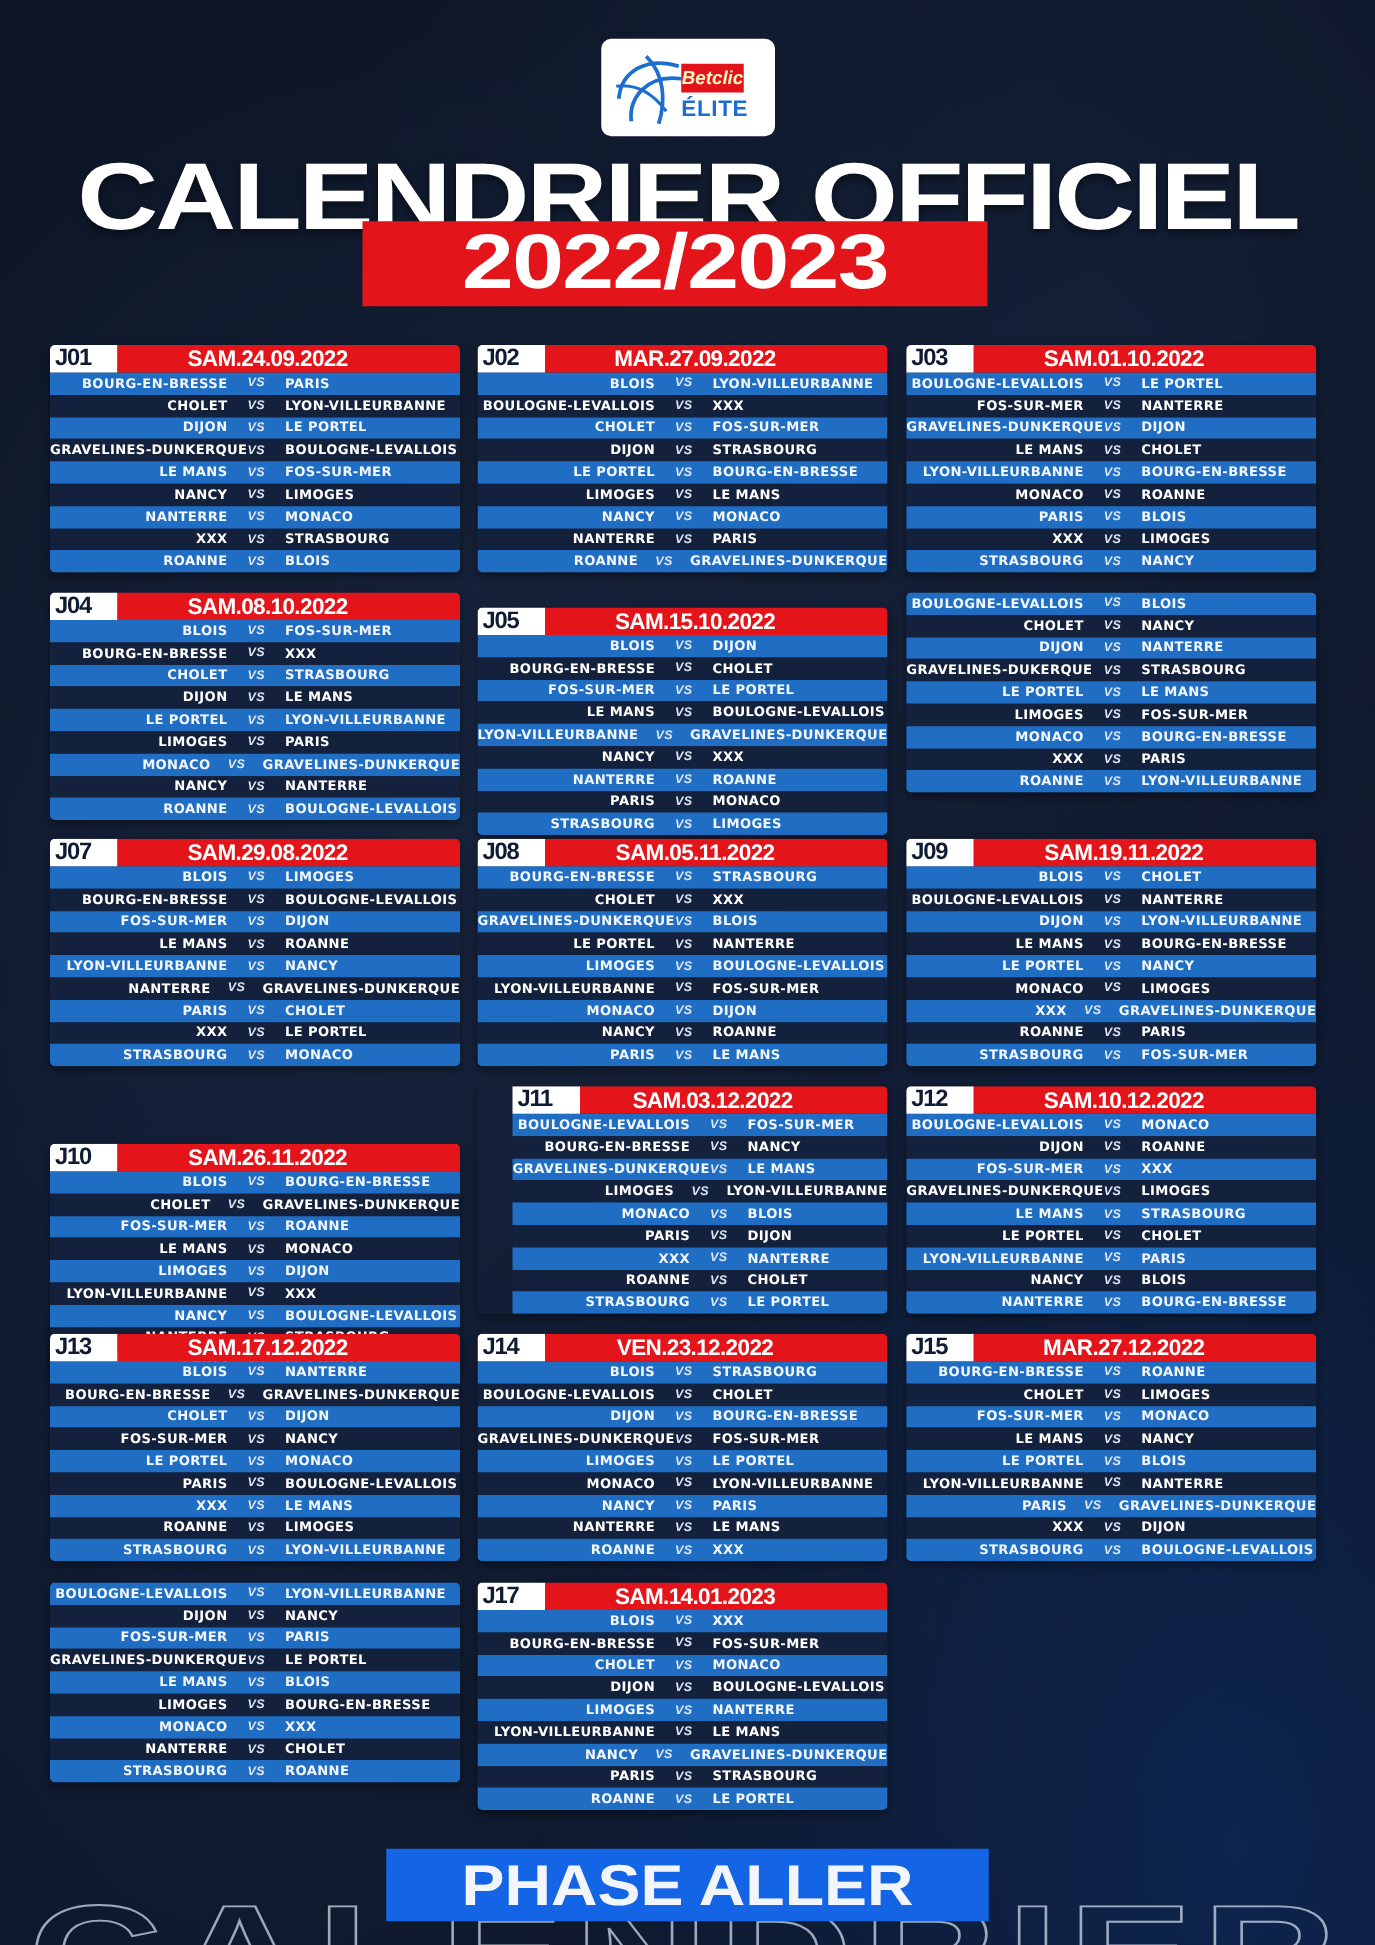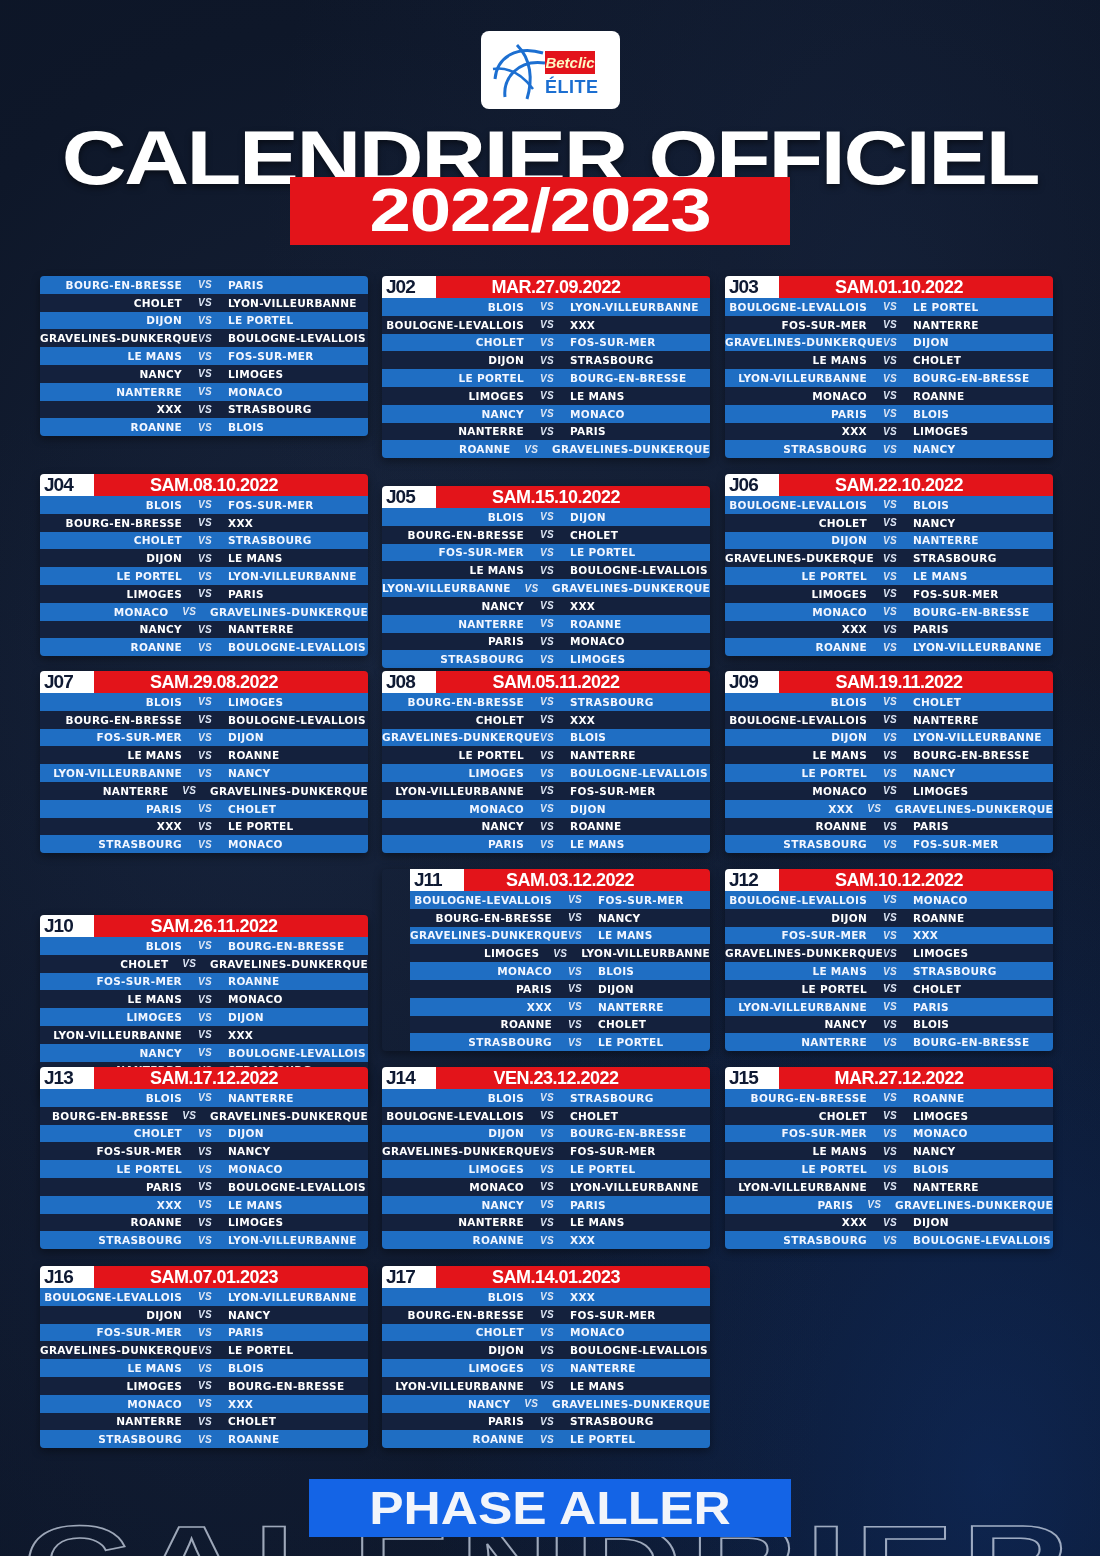--- a/index.html
+++ b/index.html
@@ -108,20 +108,24 @@
   <div class="elite">ÉLITE</div>
 </div>
 
 <div class="title">CALENDRIER OFFICIEL</div>
 <div class="season">
   <span>2022/2023</span>
 </div>
 
 <div id="blocks">
     <div class="block" style="left: 40px; top: 276px;">
+      <div class="block-header">
+        <div class="jtag">J01</div>
+        <div class="jdate">SAM.24.09.2022</div>
+      </div>
       <div class="match odd">
         <span class="home">BOURG-EN-BRESSE</span>
         <span class="vs">VS</span>
         <span class="away">PARIS</span>
       </div>
       <div class="match even">
         <span class="home">CHOLET</span>
         <span class="vs">VS</span>
         <span class="away">LYON-VILLEURBANNE</span>
       </div>
@@ -359,24 +363,20 @@
         <span class="vs">VS</span>
         <span class="away">MONACO</span>
       </div>
       <div class="match odd">
         <span class="home">STRASBOURG</span>
         <span class="vs">VS</span>
         <span class="away">LIMOGES</span>
       </div>
     </div>
     <div class="block" style="left: 725px; top: 474px;">
-      <div class="block-header">
-        <div class="jtag">J06</div>
-        <div class="jdate">SAM.22.10.2022</div>
-      </div>
       <div class="match odd">
         <span class="home">BOULOGNE-LEVALLOIS</span>
         <span class="vs">VS</span>
         <span class="away">BLOIS</span>
       </div>
       <div class="match even">
         <span class="home">CHOLET</span>
         <span class="vs">VS</span>
         <span class="away">NANCY</span>
       </div>
@@ -869,24 +869,20 @@
         <span class="vs">VS</span>
         <span class="away">DIJON</span>
       </div>
       <div class="match odd">
         <span class="home">STRASBOURG</span>
         <span class="vs">VS</span>
         <span class="away">BOULOGNE-LEVALLOIS</span>
       </div>
     </div>
     <div class="block" style="left: 40px; top: 1266px;">
-      <div class="block-header">
-        <div class="jtag">J16</div>
-        <div class="jdate">SAM.07.01.2023</div>
-      </div>
       <div class="match odd">
         <span class="home">BOULOGNE-LEVALLOIS</span>
         <span class="vs">VS</span>
         <span class="away">LYON-VILLEURBANNE</span>
       </div>
       <div class="match even">
         <span class="home">DIJON</span>
         <span class="vs">VS</span>
         <span class="away">NANCY</span>
       </div>

